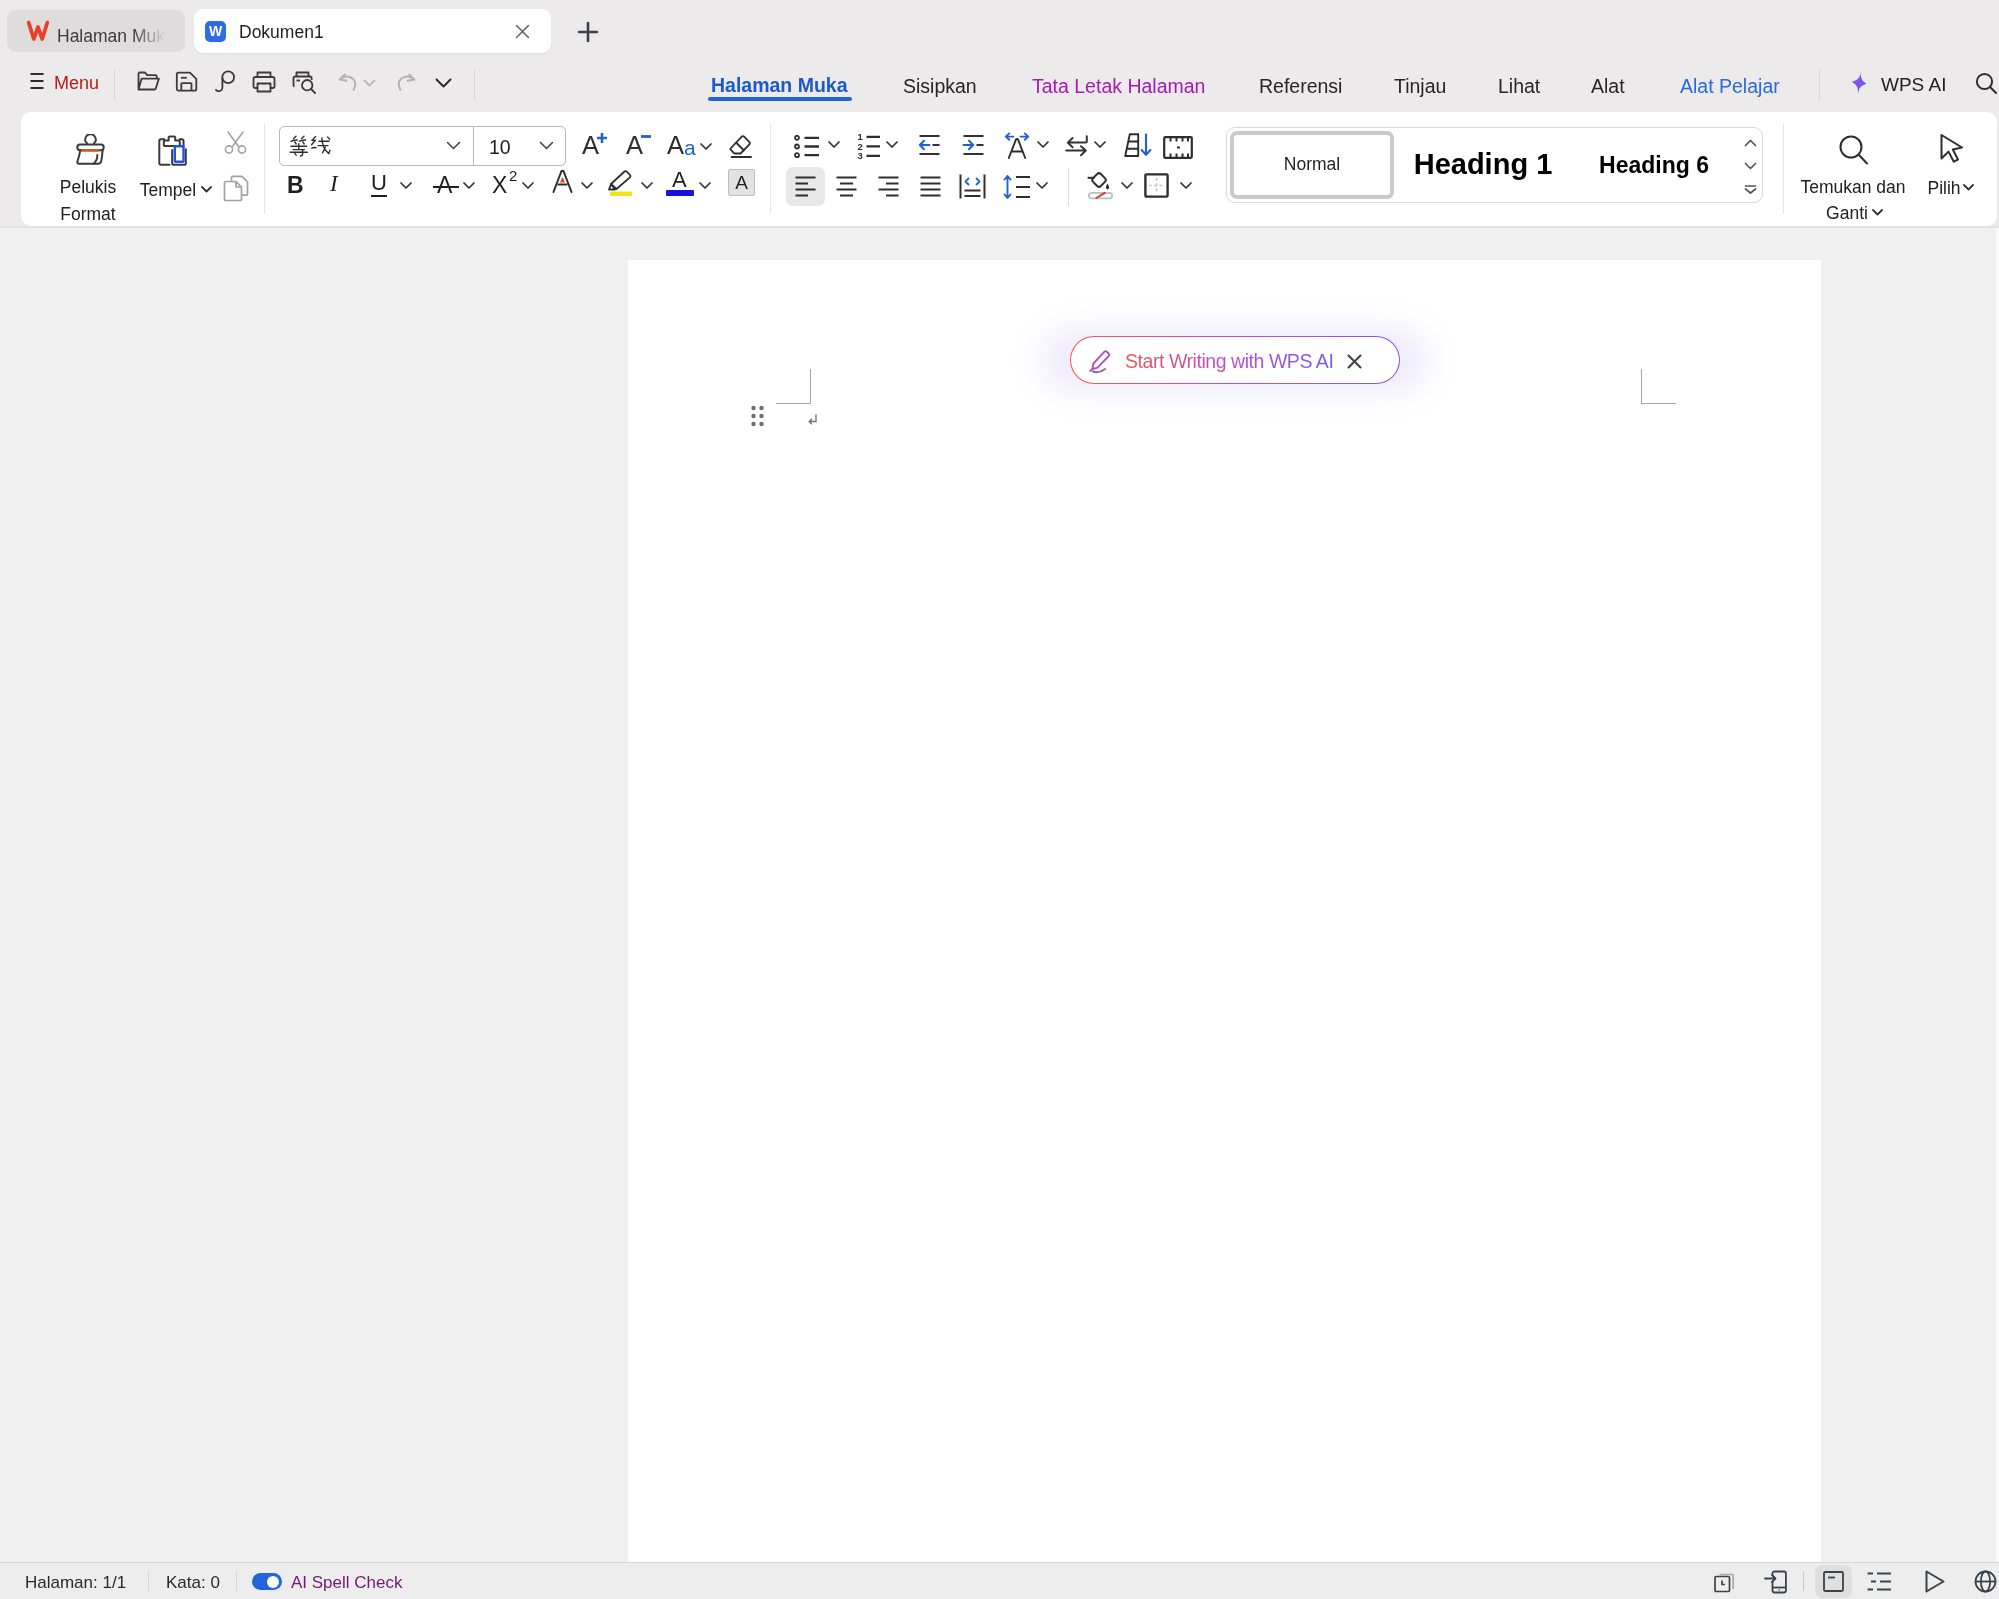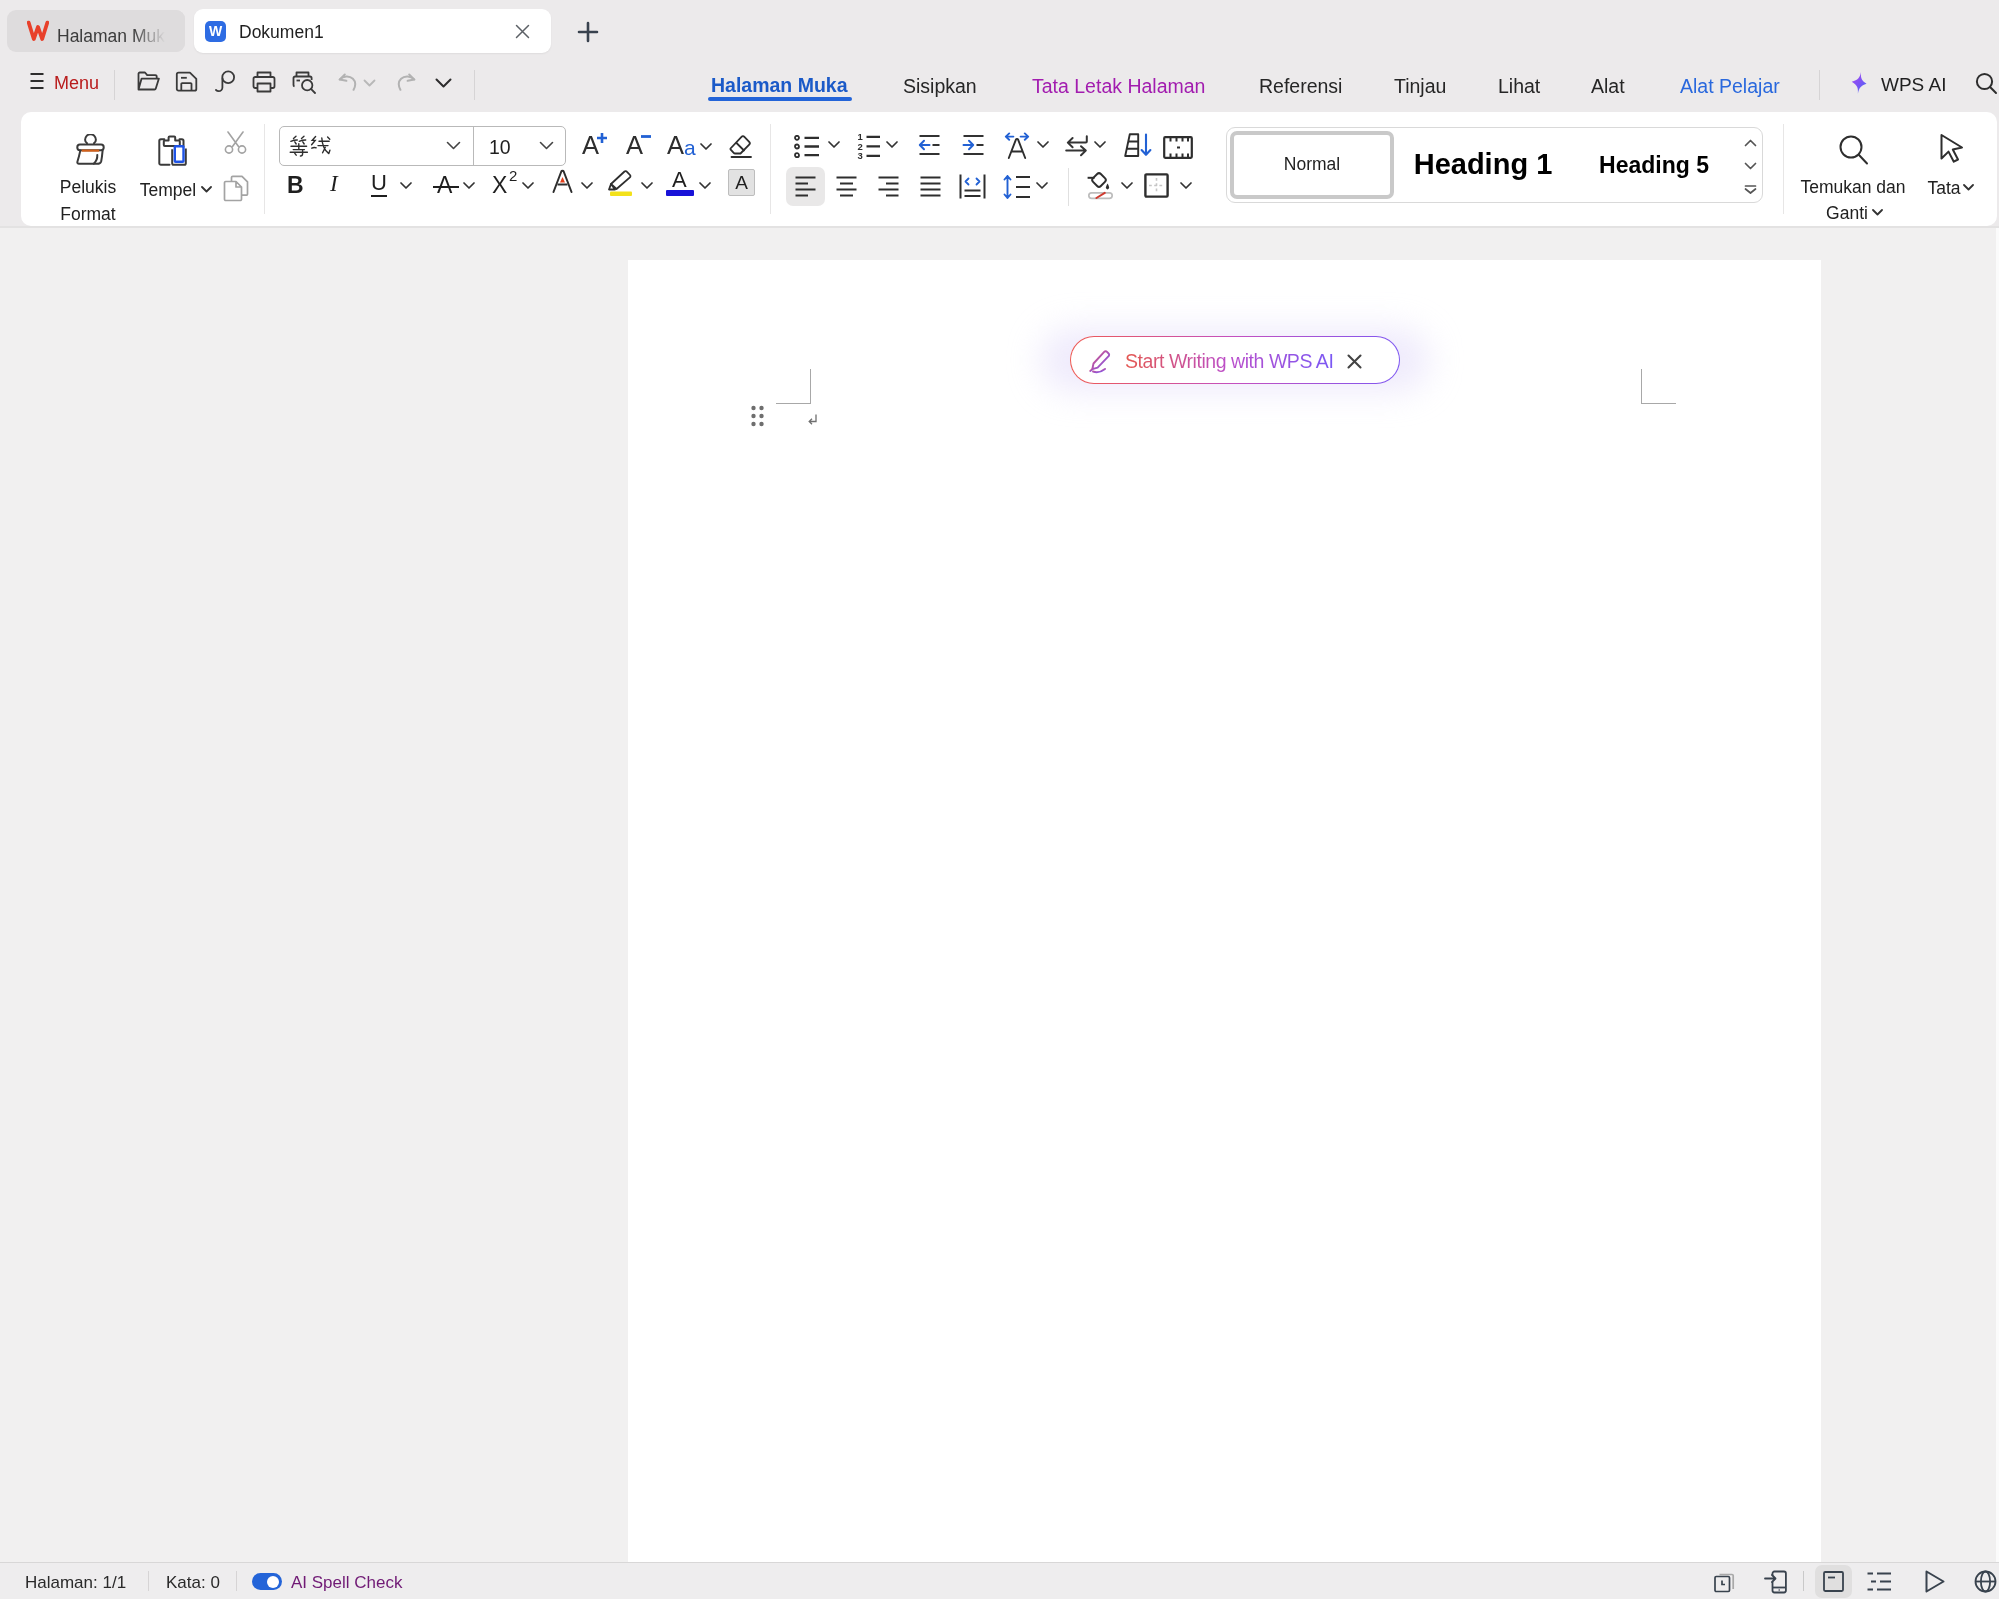--- a/index.html
+++ b/index.html
@@ -449,21 +449,21 @@
 <div class="ico" style="left:1180px;top:182px;width:12px;height:8px">
     <svg width="12" height="8" viewBox="0 0 12 8">
       <path d="M1 1 L6 6 L11 1" stroke="#333" stroke-width="1.7" fill="none" stroke-linecap="round" stroke-linejoin="round"></path>
     </svg>
   </div>
 
 <div class="abs" style="left:1226px;top:127px;width:537px;height:76px;border:1.5px solid #d9d9d9;border-radius:9px;background:#fff"></div>
 <div class="abs" style="left:1230px;top:131px;width:164px;height:68px;border:4px solid #c9c9c9;border-radius:7px;background:#fff"></div>
 <div class="lbl" style="left:1312px;top:154px;font-size:17.5px;color:#1f1f1f;transform:translateX(-50%)">Normal</div>
 <div class="lbl" style="left:1483px;top:148px;font-size:29px;font-weight:bold;color:#000;transform:translateX(-50%)">Heading 1</div>
-<div class="lbl" style="left:1654px;top:152px;font-size:23px;font-weight:bold;color:#000;transform:translateX(-50%)">Heading 5</div>
+<div class="lbl" style="left:1654px;top:152px;font-size:23px;font-weight:bold;color:#000;transform:translateX(-50%)">Heading 6</div>
 <div class="ico" style="left:1744px;top:139px;width:13px;height:8px">
     <svg width="13" height="8" viewBox="0 0 13 8">
       <path d="M1.5 6.5 L6.5 1.5 L11.5 6.5" stroke="#555" stroke-width="1.7" fill="none" stroke-linecap="round" stroke-linejoin="round"></path>
     </svg>
   </div>
 <div class="ico" style="left:1744px;top:162px;width:13px;height:8px">
     <svg width="13" height="8" viewBox="0 0 13 8">
       <path d="M1.5 1.5 L6.5 6.5 L11.5 1.5" stroke="#555" stroke-width="1.7" fill="none" stroke-linecap="round" stroke-linejoin="round"></path>
     </svg>
   </div>
@@ -487,21 +487,21 @@
     <svg width="11" height="7" viewBox="0 0 11 7">
       <path d="M1 1 L5.5 5.5 L10 1" stroke="#333" stroke-width="1.8" fill="none" stroke-linecap="round" stroke-linejoin="round"></path>
     </svg>
   </div>
 
 <div class="ico" style="left:1938px;top:133px;width:27px;height:31px">
   <svg width="27" height="31" viewBox="0 0 27 31">
       <path d="M3.5 2 L24 14.5 L14.8 16.5 L20 26.5 L15.8 28.7 L10.5 18.6 L3.5 25.5 Z" stroke="#2e2e2e" stroke-width="2" fill="none" stroke-linejoin="round"></path>
     </svg>
 </div>
-<div class="lbl" style="left:1944px;top:178px;font-size:17.5px;transform:translateX(-50%)">Tata</div>
+<div class="lbl" style="left:1944px;top:178px;font-size:17.5px;transform:translateX(-50%)">Pilih</div>
 <div class="ico" style="left:1963px;top:184px;width:11px;height:7px">
     <svg width="11" height="7" viewBox="0 0 11 7">
       <path d="M1 1 L5.5 5.5 L10 1" stroke="#333" stroke-width="1.8" fill="none" stroke-linecap="round" stroke-linejoin="round"></path>
     </svg>
   </div>
 
 <div class="abs" id="docarea" style="left:0;top:226px;width:1999px;height:1336px;background:#f1f0f0">
   <div class="abs" style="left:0;top:0;width:1999px;height:2px;background:#e3e2e2"></div>
   <div class="abs" id="page" style="left:628px;top:34px;width:1193px;height:1302px;background:#ffffff"></div>
   <div class="abs" style="left:1996px;top:2px;width:3px;height:1334px;background:#fbfbfb"></div>

